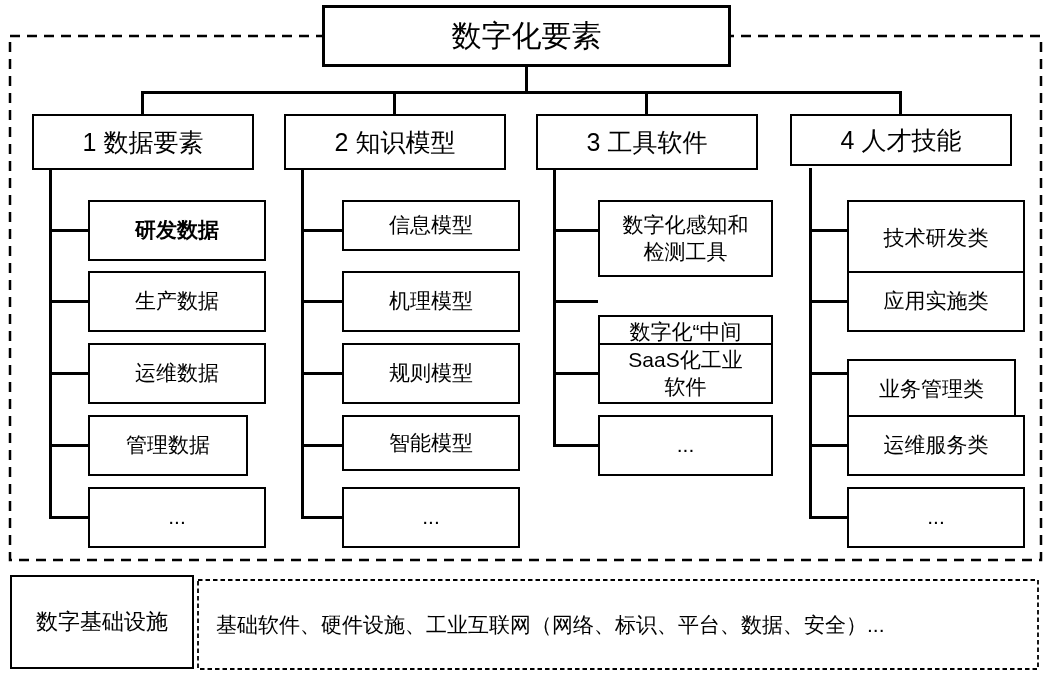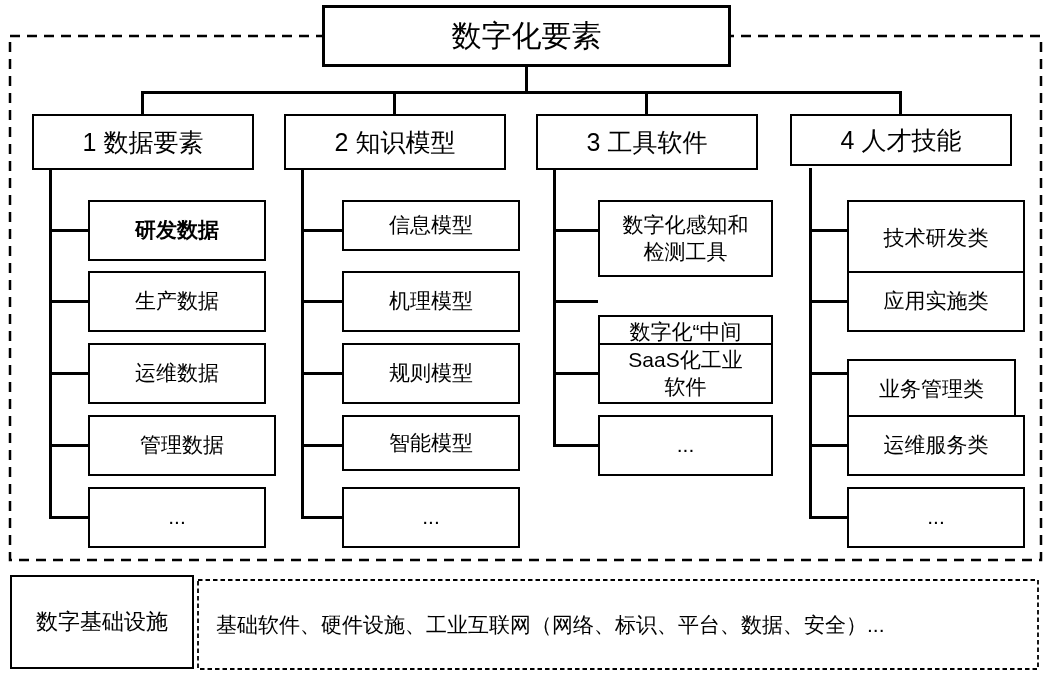--- a/index.html
+++ b/index.html
@@ -89,21 +89,21 @@
   <div class="box root-box" style="left:322px; top:5px; width:409px; height:62px;">数字化要素</div>
 
   <div class="box header-box" style="left:32px;  top:114px; width:222px; height:56px;">1 数据要素</div>
   <div class="box header-box" style="left:284px; top:114px; width:222px; height:56px;">2 知识模型</div>
   <div class="box header-box" style="left:536px; top:114px; width:222px; height:56px;">3 工具软件</div>
   <div class="box header-box" style="left:790px; top:114px; width:222px; height:52px;">4 人才技能</div>
 
   <div class="box child-box" style="left:88px; top:200px; width:178px; height:61px;font-weight:bold;">研发数据</div>
   <div class="box child-box" style="left:88px; top:271px; width:178px; height:61px;">生产数据</div>
   <div class="box child-box" style="left:88px; top:343px; width:178px; height:61px;">运维数据</div>
-  <div class="box child-box" style="left:88px; top:415px; width:188px; height:61px;">管理数据</div>
+  <div class="box child-box" style="left:88px; top:415px; width:160px; height:61px;">管理数据</div>
   <div class="box child-box" style="left:88px; top:487px; width:178px; height:61px;">...</div>
 
   <div class="box child-box" style="left:342px; top:200px; width:178px; height:51px;">信息模型</div>
   <div class="box child-box" style="left:342px; top:271px; width:178px; height:61px;">机理模型</div>
   <div class="box child-box" style="left:342px; top:343px; width:178px; height:61px;">规则模型</div>
   <div class="box child-box" style="left:342px; top:415px; width:178px; height:56px;">智能模型</div>
   <div class="box child-box" style="left:342px; top:487px; width:178px; height:61px;">...</div>
 
   <div class="box child-box" style="left:598px; top:200px; width:175px; height:77px;">数字化感知和
 检测工具</div>

